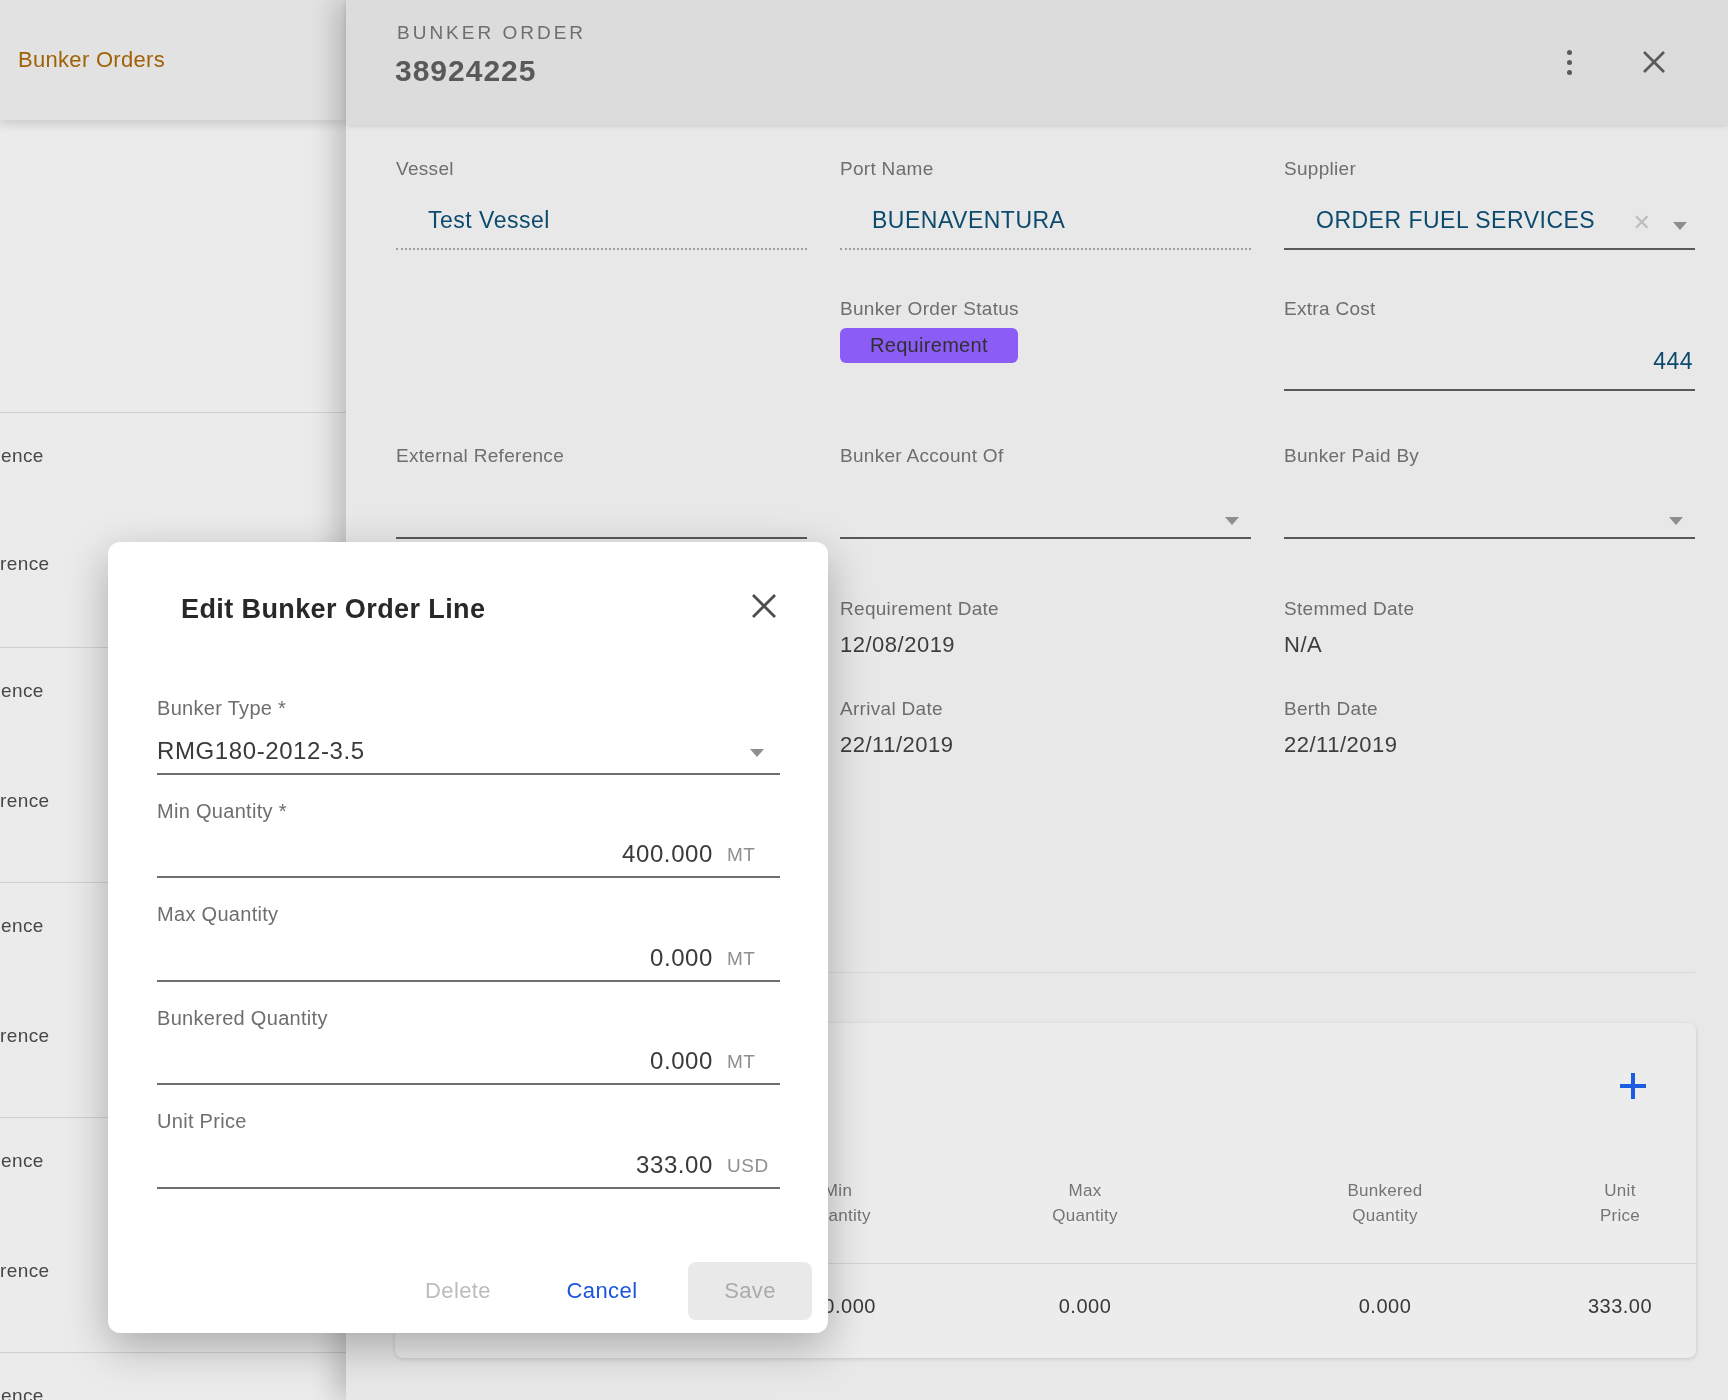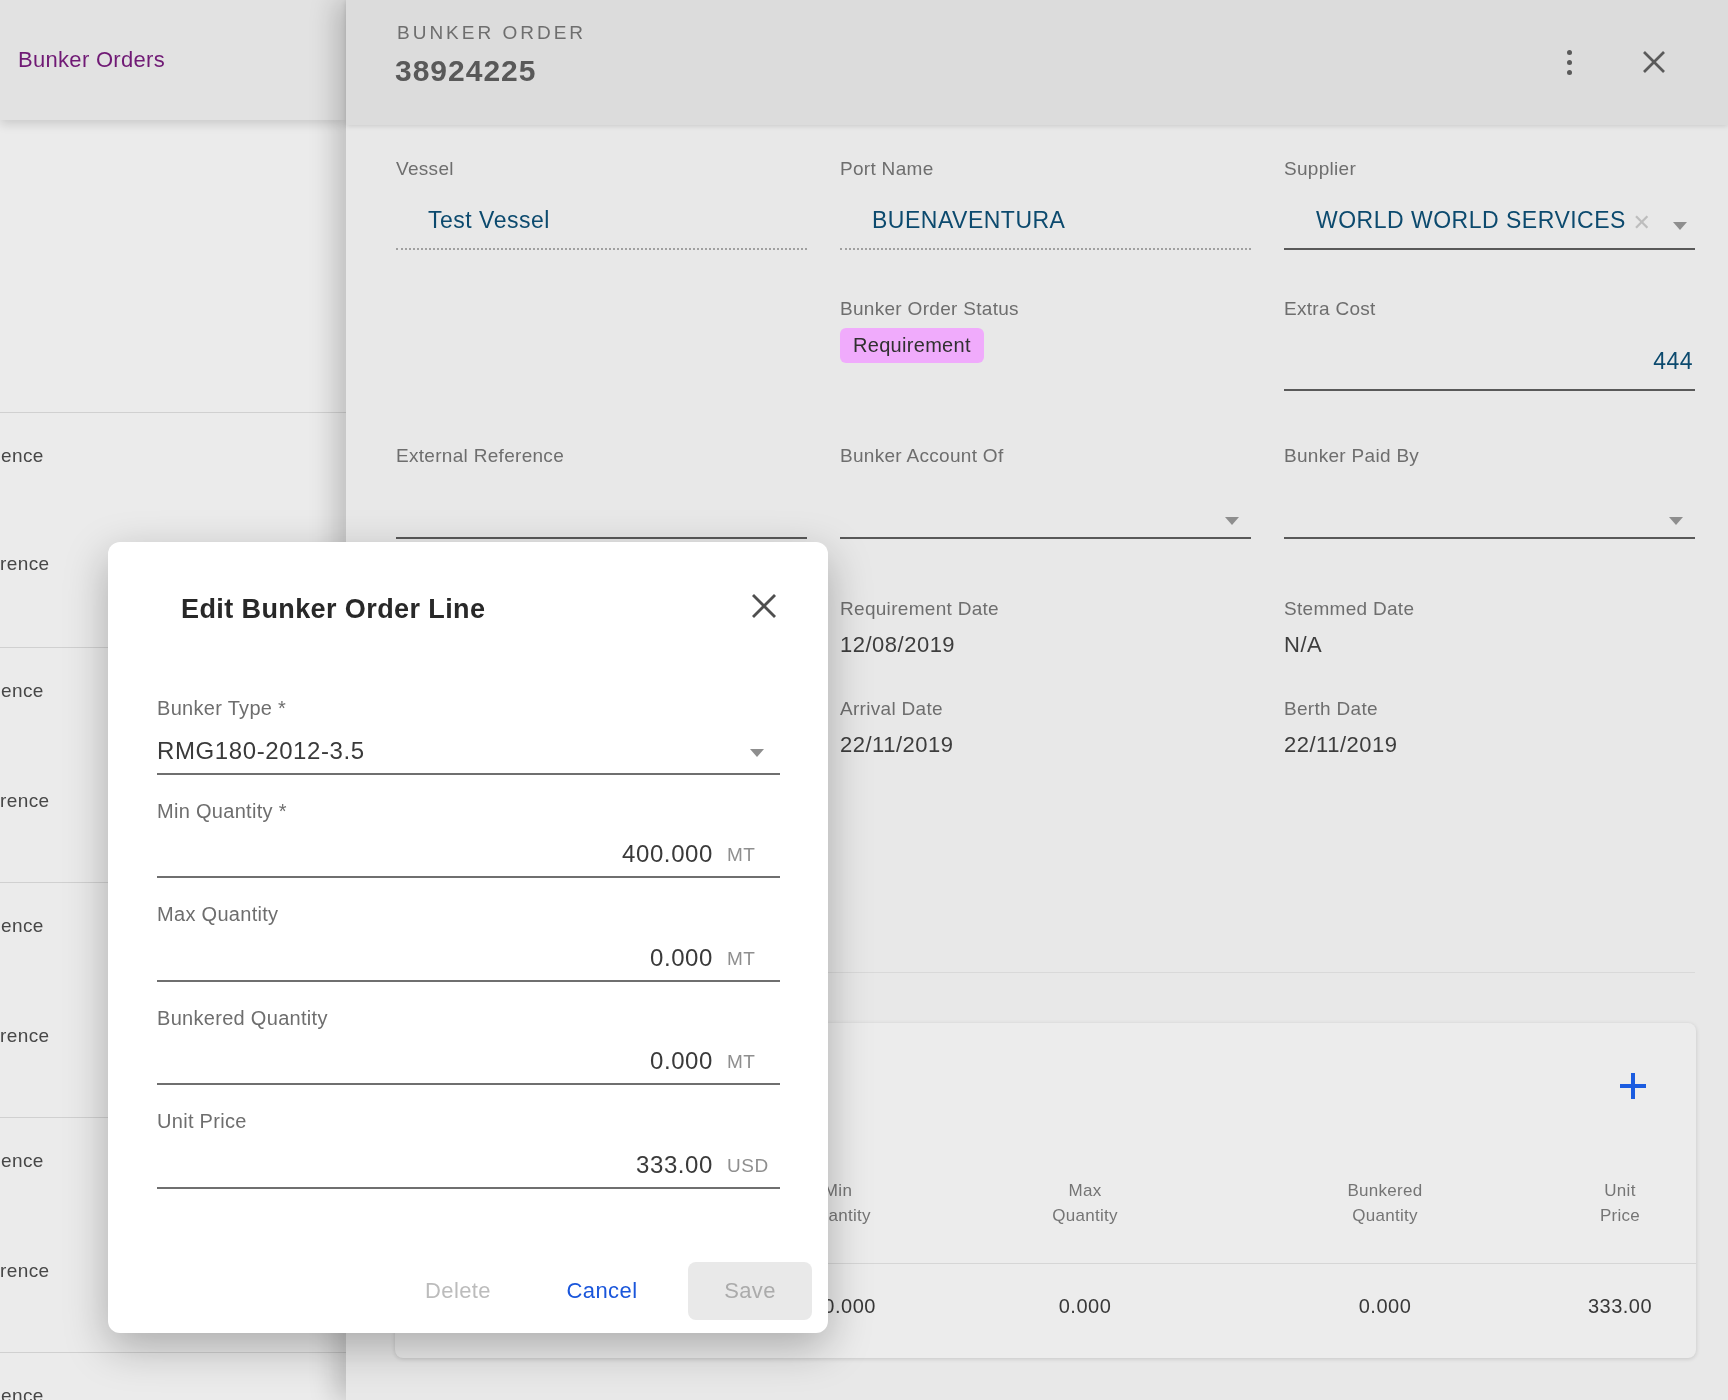--- a/index.html
+++ b/index.html
@@ -7,21 +7,21 @@
     position:relative;width:1728px;height:1400px;overflow:hidden;
     font-family:"Liberation Sans", sans-serif;background:#eaeaea;
     -webkit-font-smoothing:antialiased;
   }
   
   #left-page{position:absolute;left:0;top:0;width:346px;height:1400px;background:#ebebeb;}
   #left-header{
     position:absolute;left:0;top:0;width:100%;height:120px;background:#e2e2e2;
     box-shadow:0 4px 10px rgba(0,0,0,.14);display:flex;align-items:center;
   }
-  #left-title{margin-left:18px;font-size:22px;color:#701a75;letter-spacing:.3px;}
+  #left-title{margin-left:18px;font-size:22px;color:#a16207;letter-spacing:.3px;}
   .lp-divider{position:absolute;left:0;width:346px;height:1px;background:#d0d0d0;}
   .frag{position:absolute;font-size:19px;color:#474747;letter-spacing:.4px;white-space:nowrap;text-align:center;}
   
   #drawer{
     position:absolute;left:346px;top:0;width:1382px;height:1400px;background:#e8e8e8;
     box-shadow:-10px 0 26px rgba(0,0,0,.20);
   }
   #drawer-header{
     position:absolute;left:0;top:0;width:100%;height:125px;background:#dcdcdc;
     box-shadow:0 1px 5px rgba(0,0,0,.13);
@@ -35,22 +35,22 @@
   
   .cell{position:absolute;width:411px;}
   .cell .lbl{position:absolute;left:0;top:0;font-size:19px;color:#6e6e6e;letter-spacing:.3px;white-space:nowrap;text-align:right;}
   .cell .val{position:absolute;left:0;bottom:14px;font-size:23px;color:#0c4a6e;letter-spacing:.5px;white-space:nowrap;margin-left:32px;}
   .cell .val-right{left:auto;right:2px;text-align:right;}
   .u-dotted{border-bottom:2px dotted #a0a0a0;}
   .u-solid{border-bottom:2px solid #595959;}
   .caret{position:absolute;width:0;height:0;border-left:7px solid transparent;border-right:7px solid transparent;border-top:8px solid #8e8e8e;}
   .clear-x{position:absolute;font-size:22px;color:#bdbdbd;bottom:12px;}
   .badge{
-    position:absolute;left:0;top:30px;background:#f0abfc;color:#303030;border-radius:6px;
-    font-size:20px;padding:6px 13px;letter-spacing:.3px;
+    position:absolute;left:0;top:30px;background:#8b5cf6;color:#303030;border-radius:6px;
+    font-size:20px;padding:6px 30px;letter-spacing:.3px;
   }
   .date-cell{position:absolute;}
   .date-cell .lbl{font-size:19px;color:#6e6e6e;letter-spacing:.3px;}
   .date-cell .dval{margin-top:12px;font-size:22px;color:#3d3d3d;letter-spacing:.5px;}
   #section-divider{position:absolute;left:50px;top:972px;width:1299px;height:1px;background:#d9d9d9;}
   
   #lines-card{
     position:absolute;left:49px;top:1023px;width:1301px;height:335px;background:#ececec;
     border-radius:8px;box-shadow:0 1px 4px rgba(0,0,0,.15);
   }
@@ -126,21 +126,21 @@
     <div class="cell u-dotted" style="left:50px;top:158px;height:90px">
       <span class="lbl">Vessel</span>
       <span class="val">Test Vessel</span>
     </div>
     <div class="cell u-dotted" style="left:494px;top:158px;height:90px">
       <span class="lbl">Port Name</span>
       <span class="val">BUENAVENTURA</span>
     </div>
     <div class="cell u-solid" style="left:938px;top:158px;height:90px">
       <span class="lbl">Supplier</span>
-      <span class="val">WORLD WORLD SERVICES</span>
+      <span class="val">ORDER FUEL SERVICES</span>
       <span class="clear-x" style="right:44px">✕</span>
       <span class="caret" style="right:8px;bottom:18px"></span>
     </div>
 
     <div class="cell" style="left:494px;top:298px;height:91px">
       <span class="lbl">Bunker Order Status</span>
       <span class="badge">Requirement</span>
     </div>
     <div class="cell u-solid" style="left:938px;top:298px;height:91px">
       <span class="lbl">Extra Cost</span>

